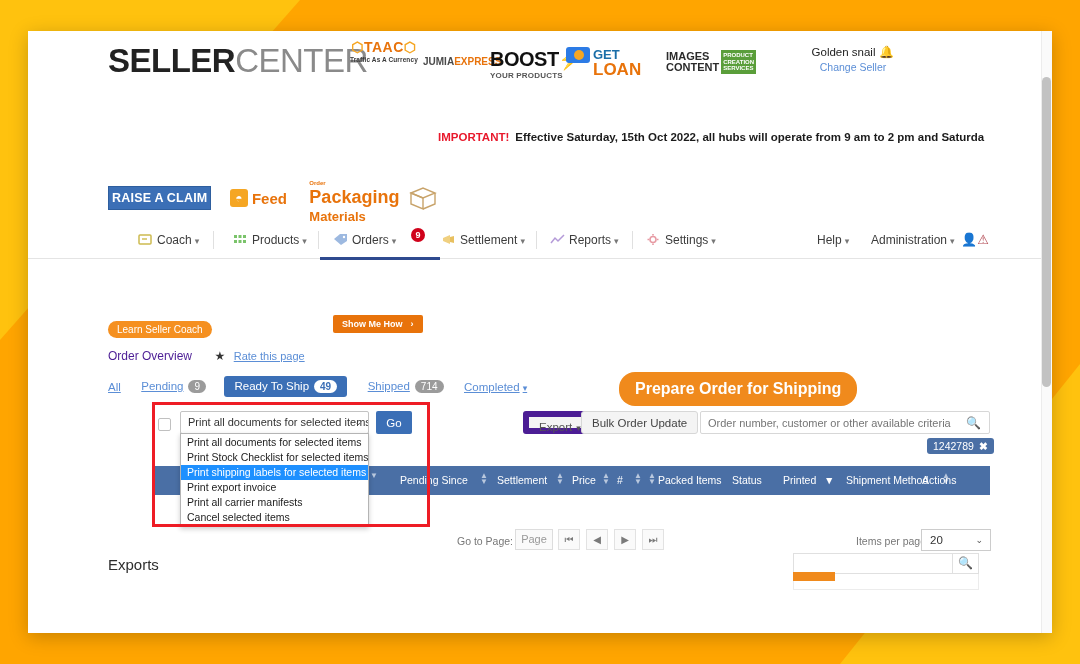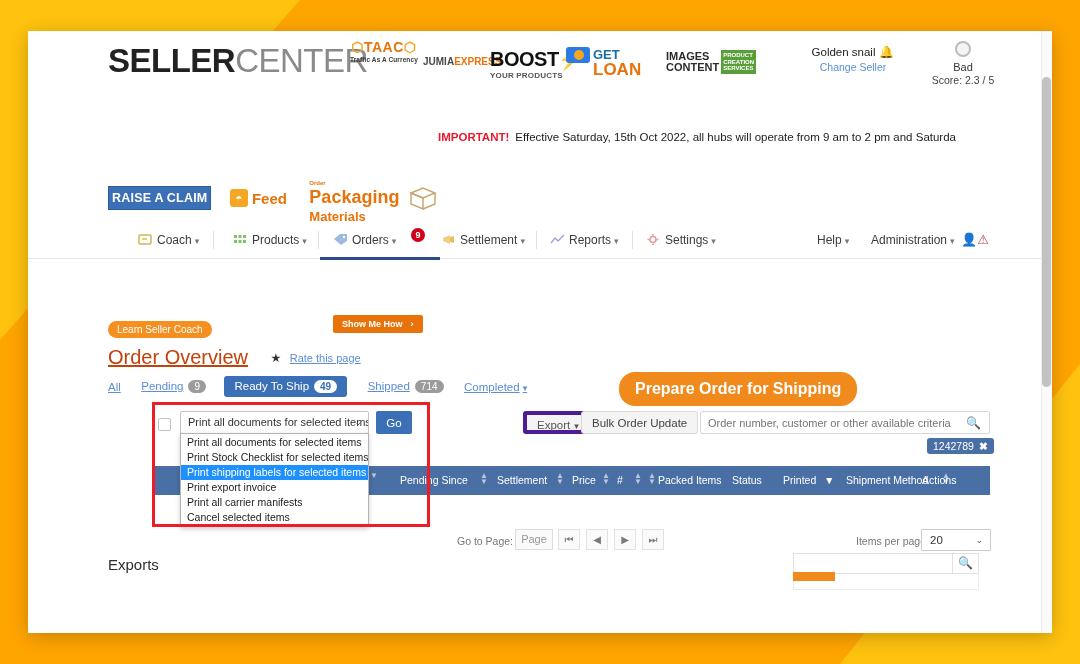--- a/index.html
+++ b/index.html
@@ -84,21 +84,21 @@
   #score-box { position: absolute; left: 890px; top: 10px; text-align: center; width: 90px; }
   #score-circle { width: 16px; height: 16px; border-radius: 50%; border: 2px solid #bdbdbd;
       margin: 0 auto 4px; background: #f4f4f4; }
   #score-label { font-size: 11px; color: #333; }
   #score-value { font-size: 10.5px; color: #444; margin-top: 1px; }
 
   
   #banner { position: absolute; left: 0; top: 96px; width: 1013px; height: 26px; }
   #banner .inner { position:absolute; left: 410px; top: 4px; white-space: nowrap; font-size: 11.5px; }
   #banner .imp { color: #e8192c; font-weight: bold; }
-  #banner .msg { color: #1b1b1b; font-weight: normal; margin-left: 6px; }
+  #banner .msg { color: #1b1b1b; font-weight: bold; margin-left: 6px; }
 
   
   #promo { position: absolute; left: 80px; top: 140px; height: 36px; }
   #raise-claim {
     display:inline-block; background:#3b6fb6; color:#fff; font-size:12.5px; font-weight:bold;
     padding: 4px 3px; letter-spacing:.2px; border:1px solid #2e5e9e; vertical-align: middle;
   }
   #feed { display:inline-block; margin-left: 14px; vertical-align: middle; }
   #feed .ico { display:inline-block; width:18px;height:18px;background:#F5A623;border-radius:3px;
      color:#fff;font-size:12px;text-align:center;line-height:18px;vertical-align:middle;}
@@ -122,21 +122,21 @@
   #user-ico { position:absolute; left:933px; top:5px; font-size: 13px; color:#b0424c;}
 
   #show-me-how { position:absolute; left:305px; top:284px; background:#E8730B; color:#fff;
      font-size:9px; font-weight:bold; padding:4px 9px; border-radius:2px; white-space:nowrap; z-index:6;}
   #show-me-how .arr { margin-left: 8px; font-size: 9px; }
   #learn-coach { position:absolute; left:80px; top:290px; background:#F59020; color:#fff;
      font-size:10px; padding:3px 9px; border-radius:11px; white-space:nowrap; }
 
   
   #title-row { position:absolute; left:80px; top:315px; }
-  #page-title { display:inline-block; font-size:20px; color:#c2410c; vertical-align: middle; text-decoration: underline; }
+  #page-title { display:inline-block; font-size:12px; color:#4c1d95; vertical-align: middle; }
   #rate-star { display:inline-block; margin-left:18px; color:#333; font-size:12px; vertical-align: middle;}
   #rate-link { display:inline-block; margin-left:4px; font-size:11px; color:#5b8ed6;
      text-decoration: underline; vertical-align: middle; cursor:pointer;}
 
   
   #tabs { position:absolute; left:80px; top:345px; height: 24px; }
   .tab { display:inline-block; vertical-align: middle; font-size:11.5px; color:#5b8ed6;
       text-decoration: underline; margin-right: 16px; cursor:pointer; }
   .tab .cnt { display:inline-block; background:#9b9b9b; color:#fff; border-radius:9px;
       font-size:10px; padding:1px 6px; margin-left:5px; text-decoration:none; }
@@ -163,21 +163,21 @@
      border-radius:2px; font-size:11.5px; width:36px; height:23px; cursor:pointer;}
 
   #dropdown-list {
      position:absolute; left:152px; top:22px; width:189px; background:#fff;
      border:1px solid #b4b4b4; box-shadow: 0 2px 5px rgba(0,0,0,.2); z-index: 20;
      padding: 1px 0;
   }
   .dd-item { font-size:10.5px; color:#222; padding:1px 6px; line-height: 13px; cursor:pointer; white-space:nowrap;}
   .dd-item.sel { background:#1e90ff; color:#fff; }
 
-  #export-btn { position:absolute; left:495px; top:0px; background:#f4f4f4; border:4px solid #4c1d95;
+  #export-btn { position:absolute; left:495px; top:0px; background:#f4f4f4; border:6px solid #4c1d95;
      border-radius:3px; font-size:11.5px; color:#555; padding:4px 10px; height:23px; cursor:pointer;}
   #export-btn .caret { font-size:9px; margin-left:4px; }
   #bulk-btn { position:absolute; left:553px; top:0px; background:#f4f4f4; border:1px solid #d7d7d7;
      border-radius:3px; font-size:11.5px; color:#444; padding:4px 10px; height:23px; cursor:pointer;}
   #search-wrap { position:absolute; left:672px; top:0px; width:290px; height:23px;
      border:1px solid #d7d7d7; background:#fff; border-radius:2px; }
   #search-input { border:none; outline:none; width: 258px; height:21px; font-size:11px;
      color:#555; padding-left:7px; background:transparent; font-family:"Liberation Sans", sans-serif;}
   #search-icon { position:absolute; right:8px; top:4px; font-size:12px; color:#333; cursor:pointer;}
   #filter-chip { position:absolute; left:899px; top:27px; background:#4a6fa5; color:#fff;
@@ -265,25 +265,20 @@
        </span>
      </div>
 
      <div id="seller-box">
        <div id="seller-name">
          <span>Golden snail</span><span id="bell">🔔</span>
        </div>
        <div id="change-seller">Change Seller</div>
      </div>
 
-     <div id="score-box">
-       <div id="score-circle"></div>
-       <div id="score-label">Bad</div>
-       <div id="score-value">Score: 2.3 / 5</div>
-     </div>
    </div>
 
    <div id="banner">
      <div class="inner">
        <span class="imp">IMPORTANT!</span><span class="msg">Effective Saturday, 15th Oct 2022, all hubs will operate from 9 am to 2 pm and Saturda</span>
      </div>
    </div>
 
    <div id="promo">
      <span id="raise-claim">RAISE A CLAIM</span>

